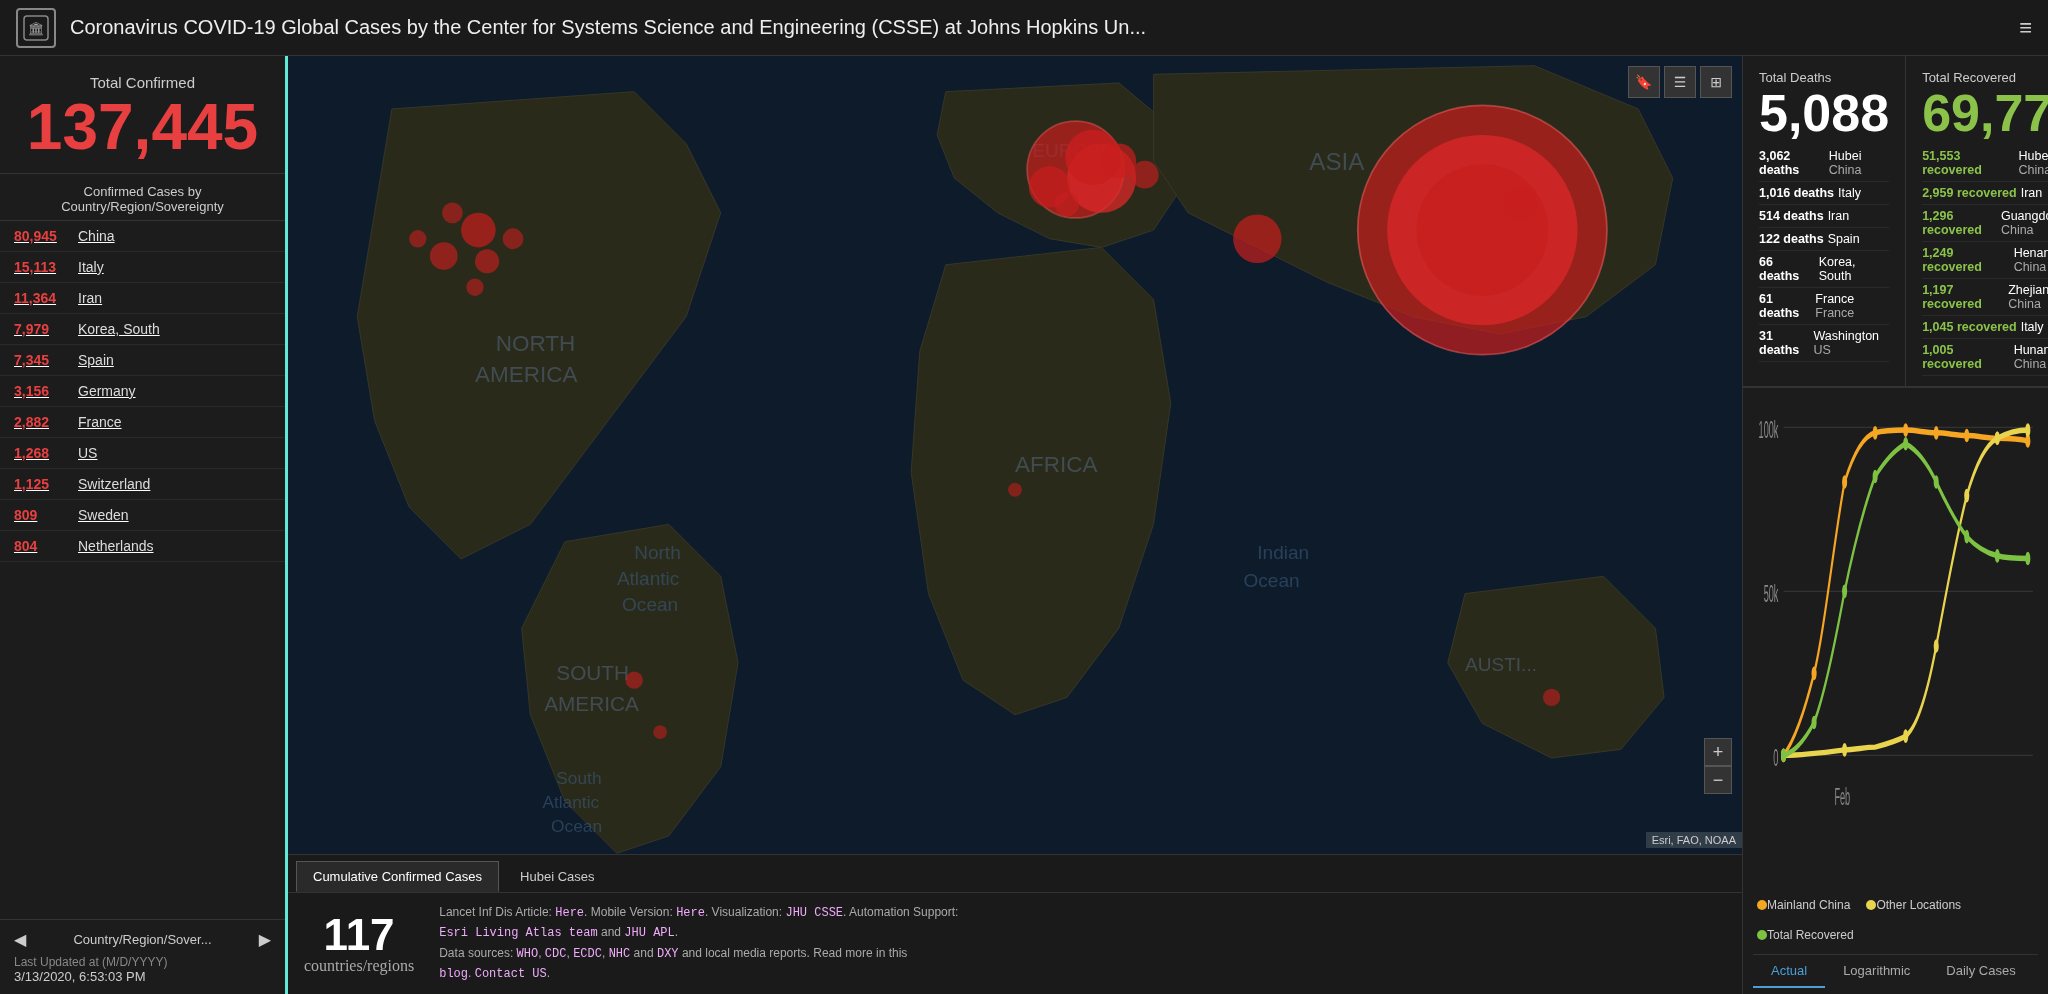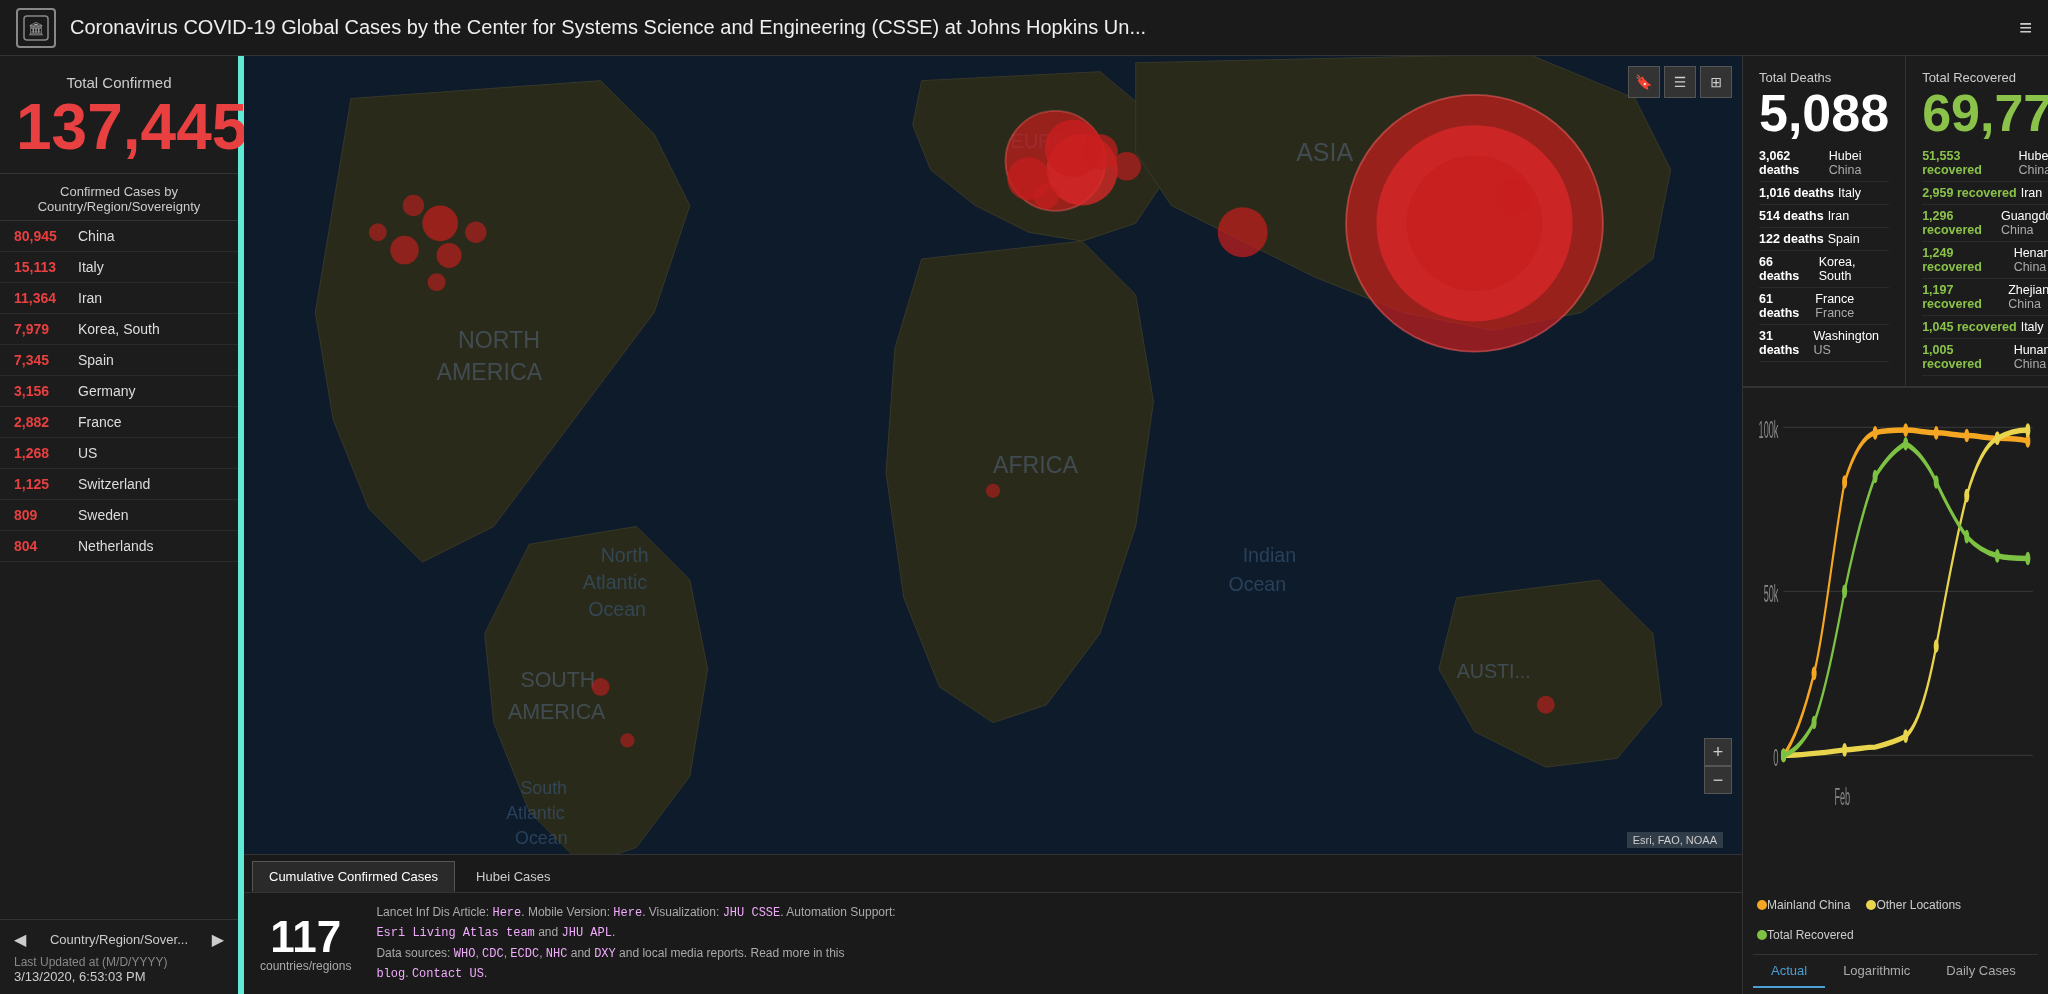--- a/index.html
+++ b/index.html
@@ -51,26 +51,26 @@
 
     
     .main-content {
       display: flex;
       flex: 1;
       overflow: hidden;
     }
 
     
     .left-sidebar {
-      width: 244px;
+      width: 288px;
       background: #1c1c1c;
       display: flex;
       flex-direction: column;
       flex-shrink: 0;
-      border-right: 6px solid #5eead4;
+      border-right: 3px solid #5eead4;
     }
     .total-confirmed-box {
       background: #1c1c1c;
       padding: 18px 16px 14px;
       text-align: center;
       border-bottom: 1px solid #333;
     }
     .total-confirmed-label {
       font-size: 15px;
       color: #ccc;
@@ -85,20 +85,21 @@
     .confirmed-by-region {
       padding: 10px 12px 6px;
       text-align: center;
       font-size: 13px;
       color: #ccc;
       border-bottom: 1px solid #333;
     }
     .country-list {
       flex: 1;
       overflow-y: auto;
+      text-decoration: underline;
     }
     .country-row {
       display: flex;
       align-items: center;
       padding: 7px 14px;
       border-bottom: 1px solid #2a2a2a;
       font-size: 14px;
     }
     .country-count {
       color: #e84040;
@@ -187,21 +188,21 @@
       display: flex;
       align-items: center;
       justify-content: center;
       cursor: pointer;
       font-size: 18px;
       line-height: 1;
     }
     .map-attribution {
       position: absolute;
       bottom: 6px;
-      right: 19px;
+      right: 0;
       background: rgba(255,255,255,0.15);
       color: #ccc;
       font-size: 11px;
       padding: 2px 6px;
     }
     .map-tabs {
       display: flex;
       background: #1a1a1a;
       padding: 6px 8px 0;
       gap: 4px;
@@ -234,23 +235,24 @@
       justify-content: center;
       min-width: 80px;
     }
     .countries-number {
       font-size: 44px;
       font-weight: bold;
       color: #fff;
       line-height: 1;
     }
     .countries-label {
-      font-size: 12px;
+      font-size: 16px;
       color: #aaa;
       text-align: center;
+      font-family: Liberation Serif, serif;
     }
     .bottom-info-text {
       font-size: 12px;
       color: #aaa;
       line-height: 1.6;
       flex: 1;
     }
     .bottom-info-text a, .link-style {
       color: #f0abfc;
       font-family: Liberation Mono, monospace;

